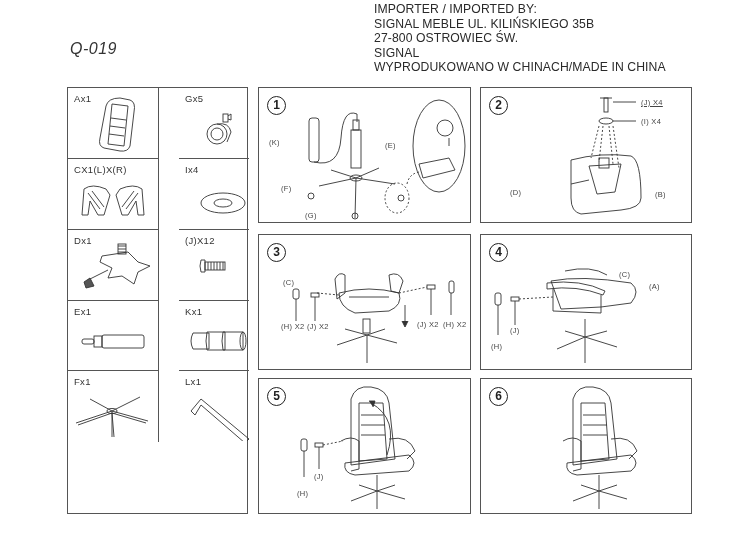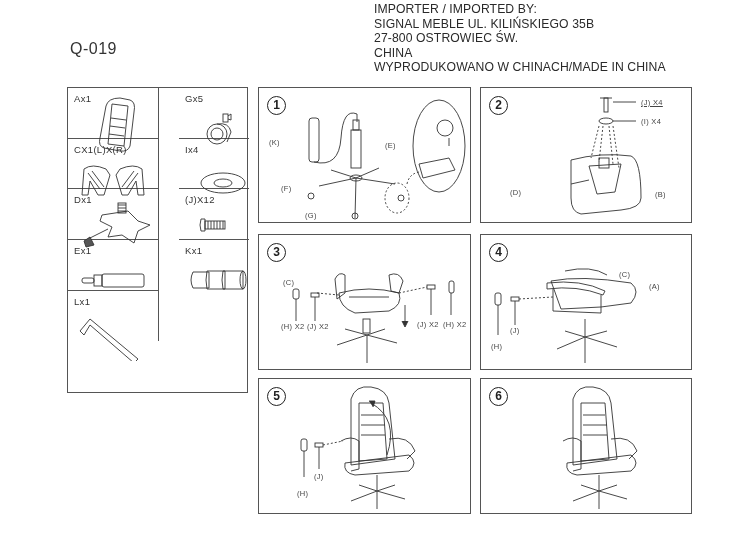--- a/index.html
+++ b/index.html
@@ -1,22 +1,22 @@
 <!DOCTYPE html>
 <html><head>
   <meta charset="utf-8">
   <style>
     html, body { margin: 0; padding: 0; background: #ffffff; }
     body { width: 756px; height: 535px; position: relative; overflow: hidden;
            font-family: "Liberation Sans", "DejaVu Sans", sans-serif; color: #222; }
-    .model { position: absolute; left: 70px; top: 40px; font-size: 16px; letter-spacing: 0.5px; color: #333; }
+    .model { position: absolute; left: 70px; top: 40px; font-size: 16px; letter-spacing: 0.5px; color: #333; font-style: italic; }
     .importer { position: absolute; left: 374px; top: 2px; font-size: 12.2px; line-height: 14.6px; color: #2a2a2a; letter-spacing: 0.1px; }
     .importer div { white-space: nowrap; }
 
-    .parts { position: absolute; left: 67px; top: 87px; width: 181px; height: 306px;
+    .parts { position: absolute; left: 67px; top: 87px; width: 181px; height: 427px;
              border: 1px solid #555; box-sizing: border-box; display: grid;
              grid-template-columns: 91px 90px; grid-template-rows: repeat(6, 1fr); }
     .cell { position: relative; border-right: 1px solid #555; border-bottom: 1px solid #555; box-sizing: border-box; }
     .cell:nth-child(2n) { border-right: none; margin-left: 20px; }
     .cell:nth-last-child(-n+2) { border-bottom: none; }
     .cell .lbl { position: absolute; left: 6px; top: 5px; font-size: 9.5px; color: #333; letter-spacing: 0.3px; }
     .cell svg { position: absolute; left: 0; top: 0; }
 
     .step { position: absolute; border: 1.3px solid #555; box-sizing: border-box; background: #fff; }
     .step .num { position: absolute; left: 8px; top: 8px; width: 17px; height: 17px; border: 1.6px solid #222;
@@ -26,21 +26,21 @@
   </style>
 </head>
 <body>
 
 <div class="model">Q-019</div>
 
 <div class="importer">
   <div>IMPORTER / IMPORTED BY:</div>
   <div>SIGNAL MEBLE  UL. KILIŃSKIEGO 35B</div>
   <div>27-800 OSTROWIEC ŚW.</div>
-  <div>CHINA</div>
+  <div>SIGNAL</div>
   <div>WYPRODUKOWANO W CHINACH/MADE IN CHINA</div>
 </div>
 
 <div class="parts">
 
   <div class="cell">
     <span class="lbl">Ax1</span>
     <svg width="90" height="70" fill="none" stroke="#333" stroke-width="0.9">
       <path d="M38 18 Q40 10 52 10 L62 12 Q68 14 66 24 L62 58 Q60 64 52 63 L36 60 Q30 58 32 50 Z"></path>
       <path d="M44 16 L60 18 L56 58 L40 56 Z"></path>
@@ -111,20 +111,28 @@
   <div class="cell">
     <span class="lbl">Kx1</span>
     <svg width="90" height="70" fill="none" stroke="#333" stroke-width="0.9">
       <path d="M14 32 L30 32 L30 48 L14 48 Q10 40 14 32 Z"></path>
       <path d="M28 31 L46 31 L46 49 L28 49 Q26 40 28 31"></path>
       <path d="M44 31 L64 31 L64 49 L44 49 Q42 40 44 31"></path>
       <ellipse cx="64" cy="40" rx="3" ry="9"></ellipse>
     </svg>
   </div>
 
+  <div class="cell">
+    <span class="lbl">Fx1</span>
+    <svg width="90" height="70" fill="none" stroke="#333" stroke-width="0.9">
+      <path d="M44 40 L8 52 M44 40 L80 50 M44 40 L22 28 M44 40 L72 26 M44 40 L44 66"></path>
+      <path d="M44 42 L10 54 M44 42 L78 52 M44 42 L46 66"></path>
+      <ellipse cx="44" cy="40" rx="5" ry="2.5"></ellipse>
+    </svg>
+  </div>
 
   <div class="cell">
     <span class="lbl">Lx1</span>
     <svg width="90" height="70" fill="none" stroke="#333" stroke-width="0.9">
       <path d="M12 40 L22 28 L70 68 L66 72 L22 34 L16 44 Z"></path>
     </svg>
   </div>
 </div>
 
 <div class="step" style="left:258px; top:87px; width:213px; height:136px;">

